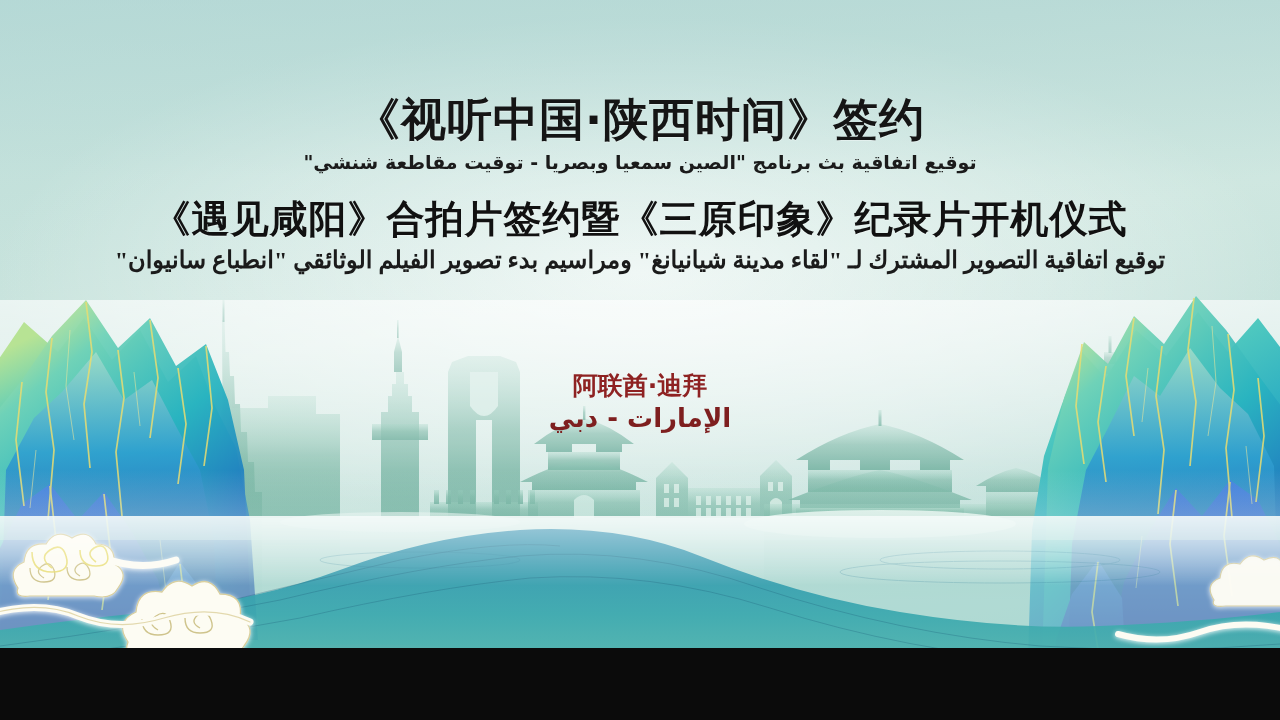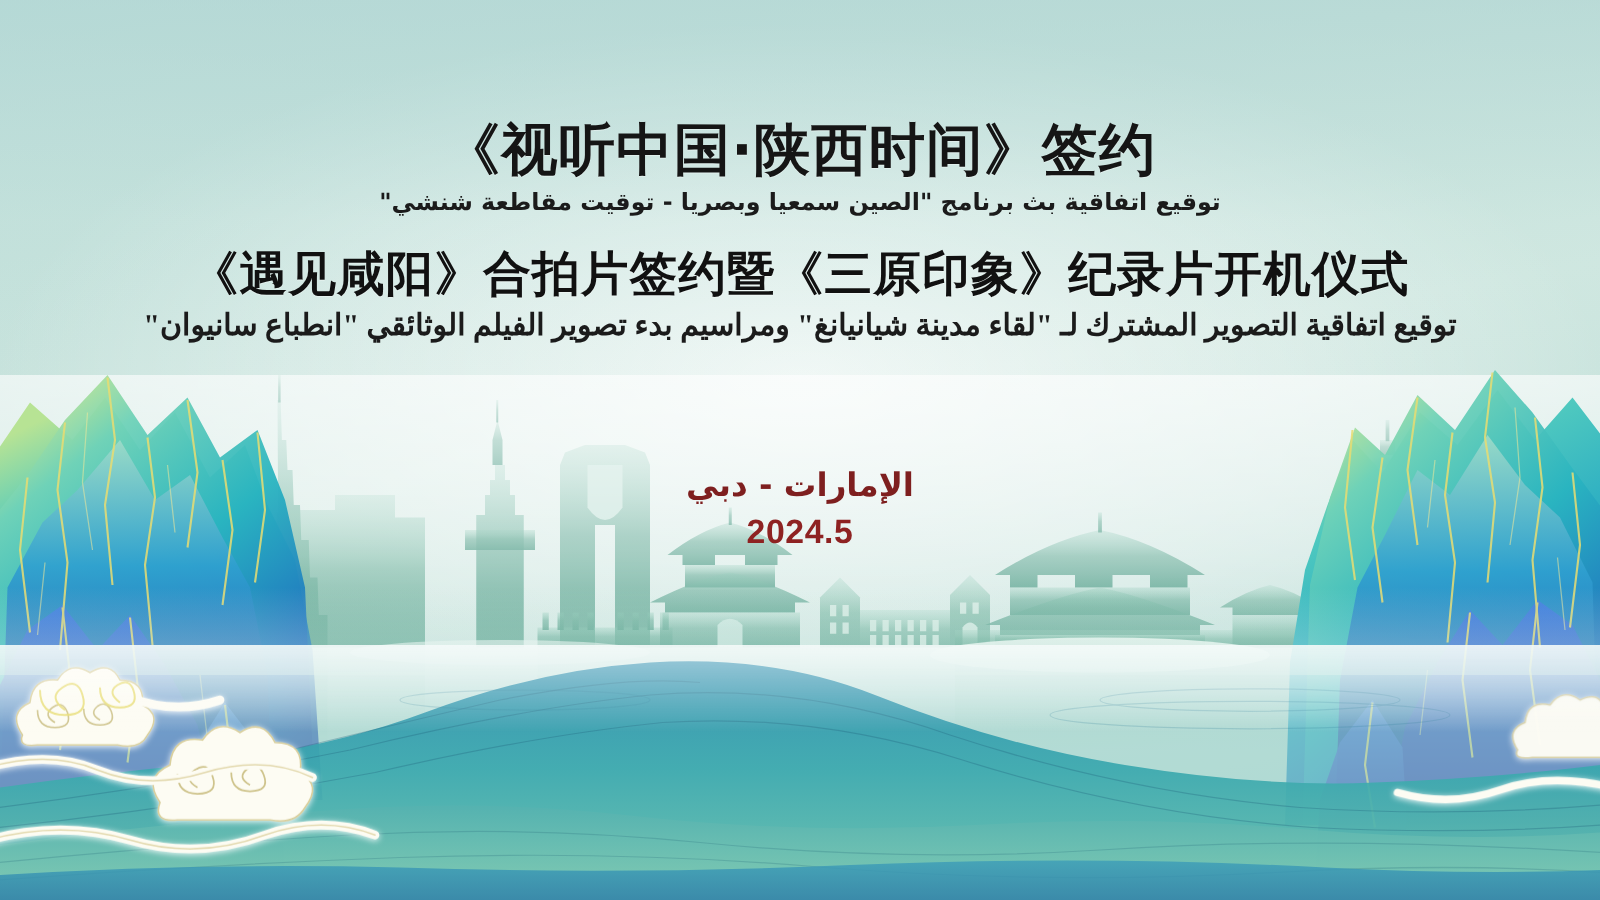--- a/index.html
+++ b/index.html
@@ -1,21 +1,21 @@
 <!DOCTYPE html>
 <html lang="zh"><head>
 <meta charset="utf-8">
 <title>Event Backdrop</title>
 <style>
   html,body{margin:0;padding:0;background:#0b0b0b;}
   *{box-sizing:border-box;}
 
   .stage{
     position:relative;
-    width:1280px;height:720px;
+    width:1280px;height:648px;
     overflow:hidden;
     font-family:"Liberation Sans","DejaVu Sans",sans-serif;
     background:
       radial-gradient(ellipse 70% 55% at 50% 42%, rgba(255,255,255,.72) 0%, rgba(255,255,255,.30) 45%, rgba(255,255,255,0) 72%),
       linear-gradient(170deg, #b9dcd8 0%, #c2e0da 22%, #cfe7e0 46%, #c6e2dc 66%, #b2d8d4 100%);
   }
 
   
   .haze{position:absolute;left:0;right:0;pointer-events:none;}
   .haze-top{top:0;height:320px;background:linear-gradient(180deg, rgba(178,214,212,.55) 0%, rgba(205,231,226,.15) 55%, rgba(255,255,255,0) 100%);}
@@ -437,17 +437,17 @@
   <div class="water-sheen"></div>
 
   <div class="textblock">
     <div class="title-cn-1">《视听中国·陕西时间》签约</div>
     <div class="sub-ar-1">توقيع اتفاقية بث برنامج "الصين سمعيا وبصريا - توقيت مقاطعة شنشي"</div>
     <div class="title-cn-2">《遇见咸阳》合拍片签约暨《三原印象》纪录片开机仪式</div>
     <div class="sub-ar-2">توقيع اتفاقية التصوير المشترك لـ "لقاء مدينة شيانيانغ" ومراسيم بدء تصوير الفيلم الوثائقي "انطباع سانيوان"</div>
   </div>
 
   <div class="placeblock">
+    <div class="place-cn">阿联酋·迪拜</div>
     <div class="place-ar">الإمارات - دبي</div>
-    <div class="place-date">2024.5</div>
   </div>
 
 </div>
 
 </body></html>

